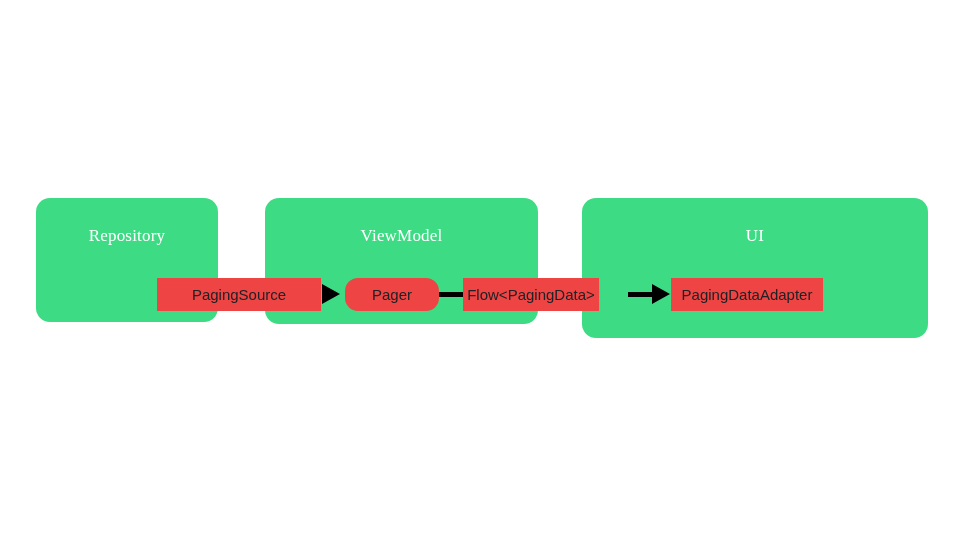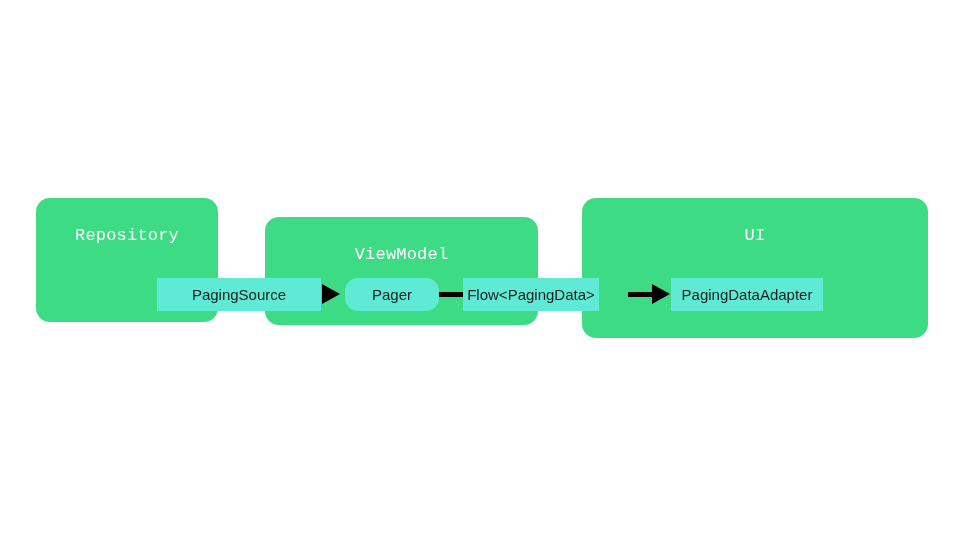--- a/index.html
+++ b/index.html
@@ -28,27 +28,27 @@
     box-sizing: border-box;
   }
   .layer-title {
     position: absolute;
     top: 28px;
     left: 0;
     right: 0;
     text-align: center;
     color: #ffffff;
     font-size: 17px;
-    font-family: Liberation Mono, monospace;
+    font-family: Liberation Serif, serif;
     letter-spacing: 0.2px;
     line-height: 20px;
   }
 
   #box-repository { left: 36px;  top: 198px; width: 182px; height: 124px; }
-  #box-viewmodel  { left: 265px; top: 198px; width: 273px; height: 108px; margin-top: 19px; }
+  #box-viewmodel  { left: 265px; top: 198px; width: 273px; height: 126px; }
   #box-ui         { left: 582px; top: 198px; width: 346px; height: 140px; }
 
   
   .connector {
     position: absolute;
     background: #000000;
     height: 5px;
     z-index: 2;
   }
   #conn-pager-flow { left: 436px; top: 292px; width: 32px; }
@@ -63,21 +63,21 @@
     border-bottom: 10px solid transparent;
     border-left: 18px solid #000000;
     z-index: 3;
   }
   #arrow-source-pager  { left: 322px; top: 284px; }
   #arrow-flow-adapter  { left: 652px; top: 284px; }
 
   
   .chip {
     position: absolute;
-    background: #5eead4;
+    background: #ef4444;
     height: 33px;
     top: 278px;
     display: flex;
     align-items: center;
     justify-content: center;
     color: #202124;
     font-size: 15px;
     font-family: "Liberation Sans", sans-serif;
     white-space: nowrap;
     z-index: 4;

